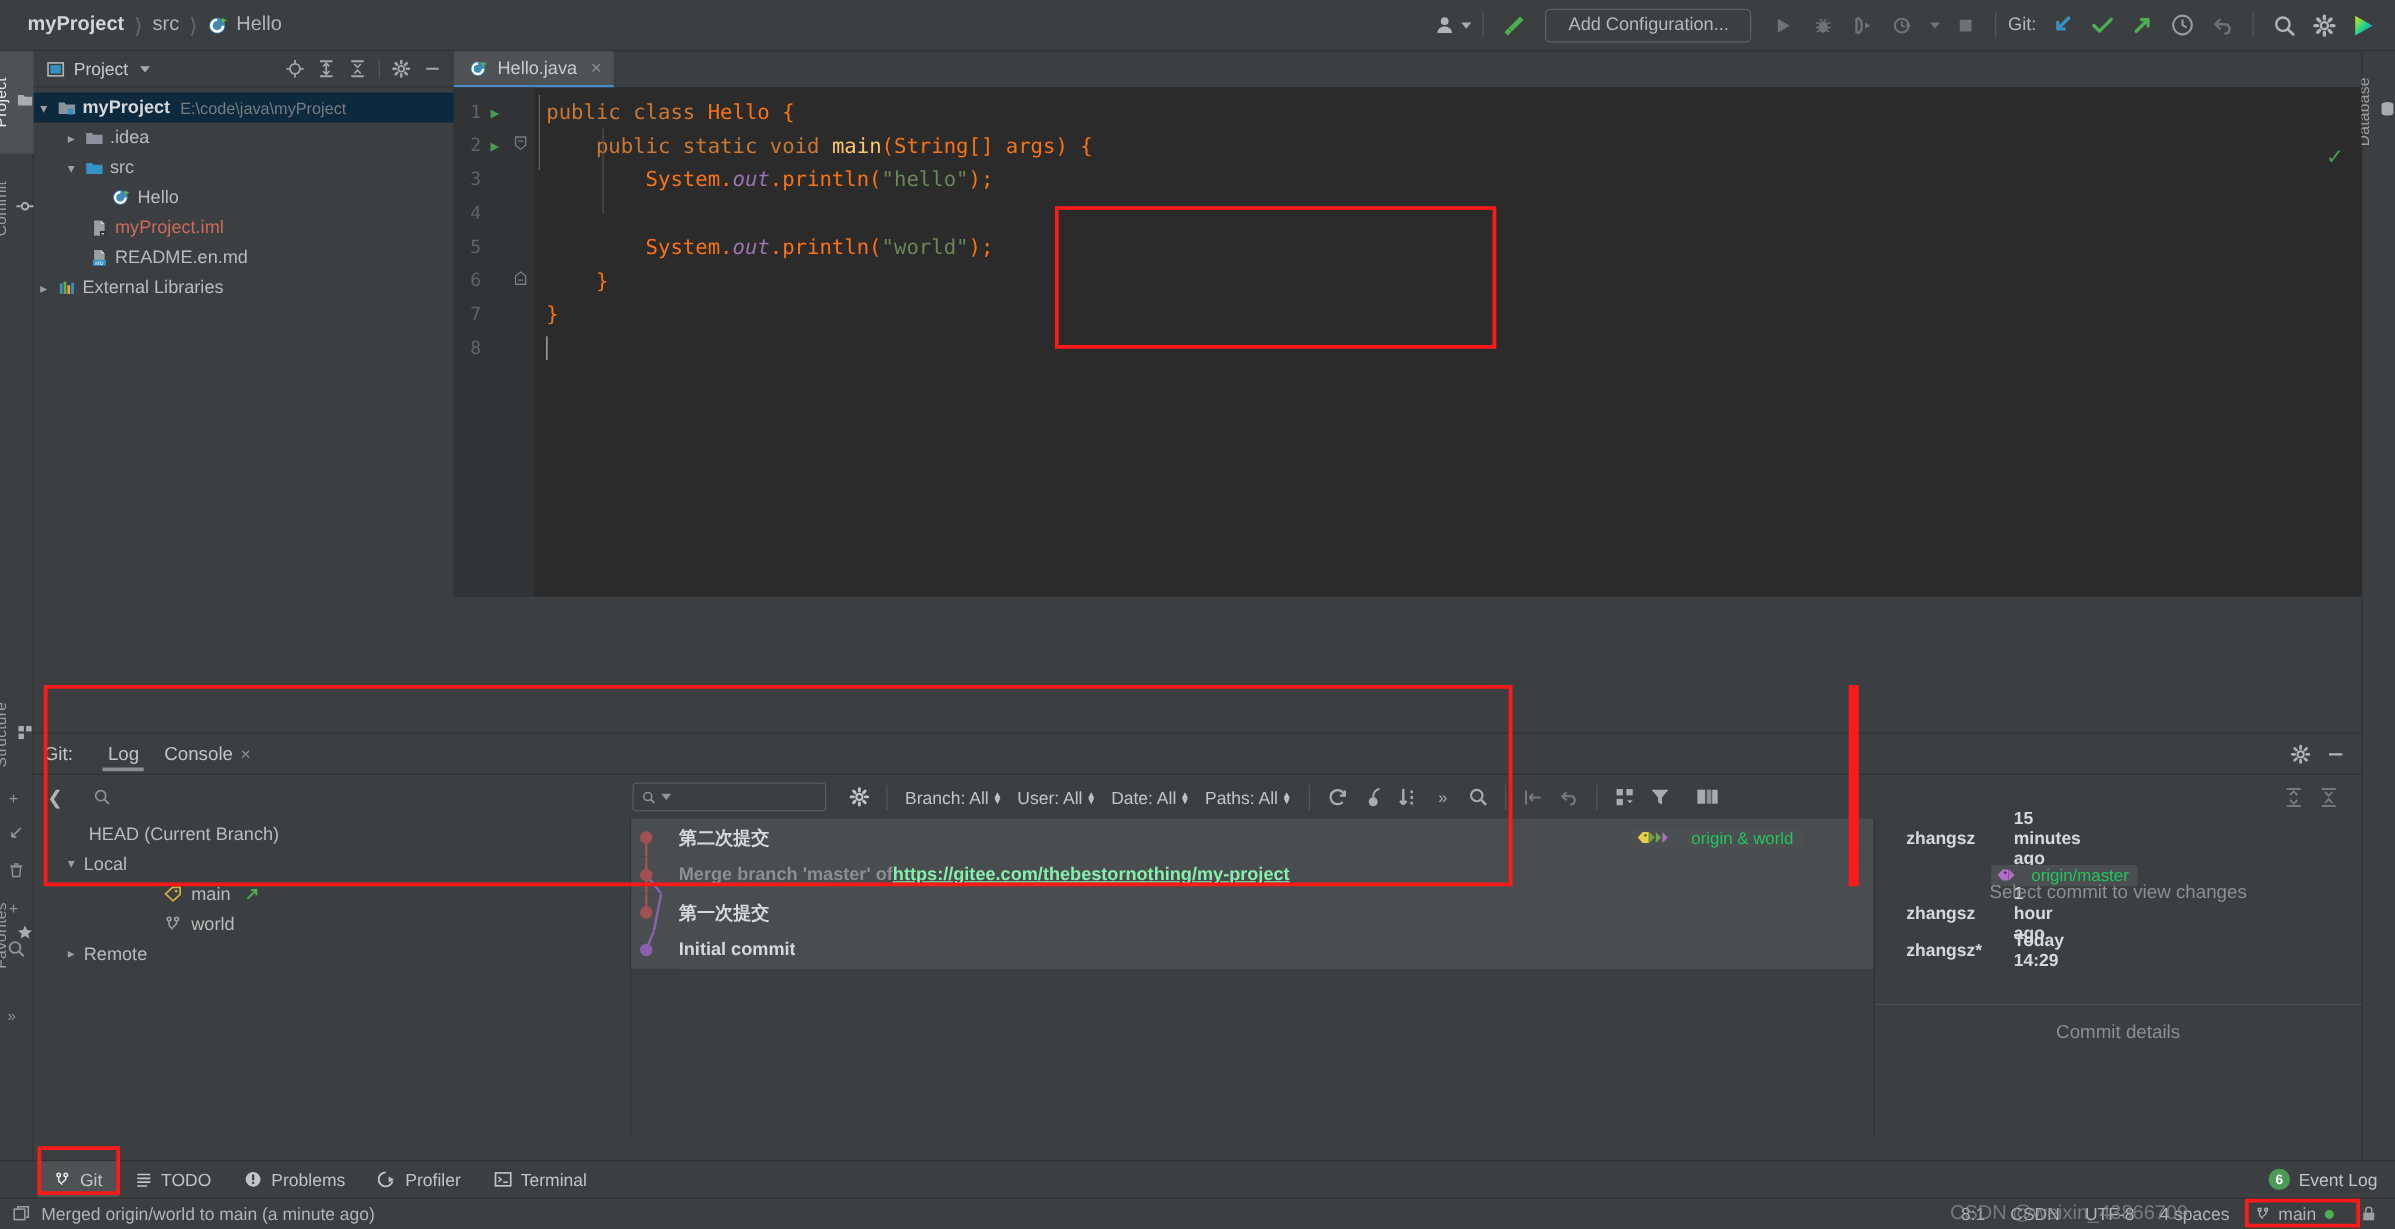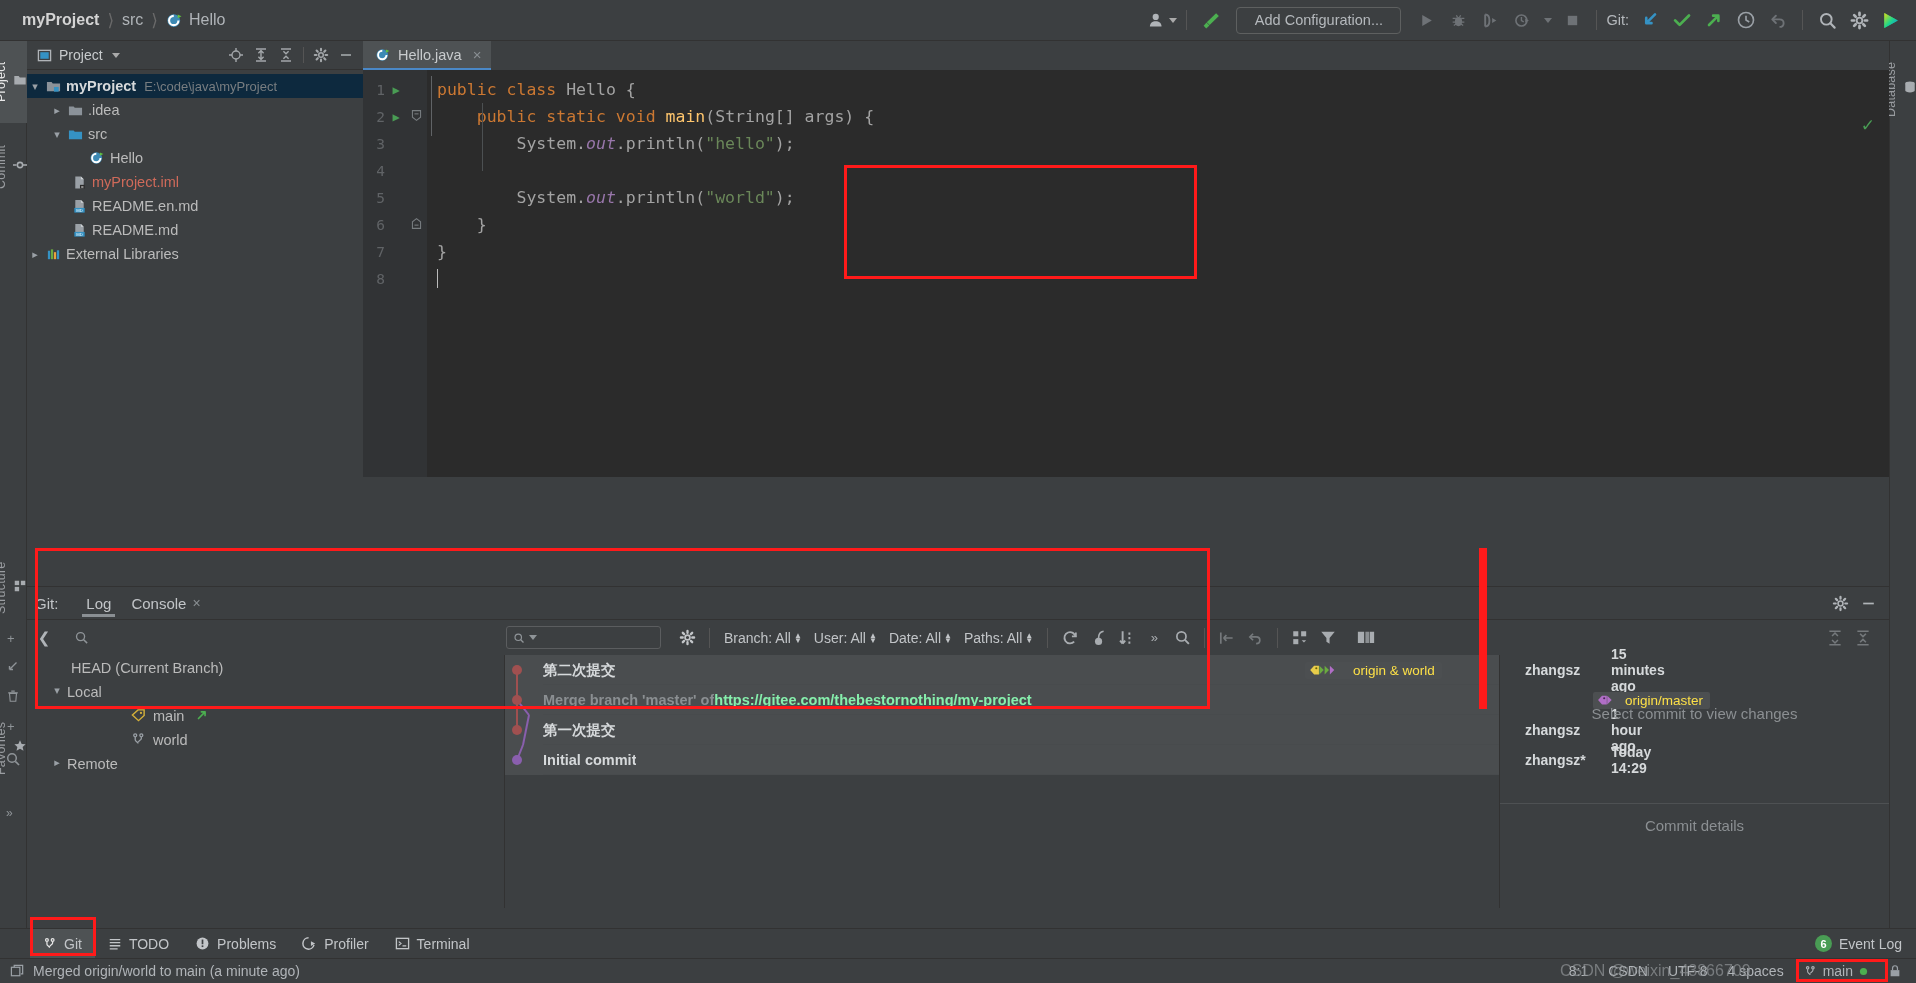--- a/index.html
+++ b/index.html
@@ -103,21 +103,21 @@
            font-family: "DejaVu Sans Mono", monospace; }
   .gnum { width: 22px; text-align: right; flex: 0 0 22px; }
   .grun { width: 22px; text-align: center; color: #499c54; font-size: 12px; flex: 0 0 22px; }
   .gfold { width: 18px; text-align: center; flex: 0 0 18px; }
   #codelines { flex: 1; padding-top: 6px; position: relative; }
   .cline {
     height: 27px; line-height: 27px; font-family: "DejaVu Sans Mono", monospace;
     font-size: 16.5px; white-space: pre; color: #a9b7c6; padding-left: 10px;
   }
   .kw { color: #cc7832; }
-  .cls { color: #a3a3a3; }
+  .cls { color: #f97316; }
   .meth { color: #ffc66d; }
   .str { color: #6a8759; }
   .fld { color: #9876aa; font-style: italic; }
   .cursor-bar { display:inline-block; width:1px; height:19px; background:#bbb; vertical-align:-4px; }
   #editor-check { position: absolute; right: 14px; top: 45px; color: #499c54; font-size: 17px; }
   #code-redbox {
     position: absolute; left: 481px; top: 124px; width: 353px; height: 114px;
     border: 3px solid #ff1a1a; pointer-events: none;
   }
 
@@ -167,21 +167,21 @@
   .bn .barrow { width: 20px; text-align: center; color: #9aa0a6; font-size: 11px; flex: 0 0 20px; }
   #commitlist { flex: 1; position: relative; }
   .commit-row { height: 30px; display: flex; align-items: center; position: relative; }
   .commit-row.hl { background: #4a4d4f; }
   .graph { width: 38px; flex: 0 0 38px; position: relative; height: 30px; }
   .cmsg { font-size: 14.5px; color: #d6d9db; font-weight: bold; white-space: nowrap; overflow: hidden; }
   .cmsg.muted { color: #8b8f92; font-weight: bold; }
   .clink { color: #86efac; text-decoration: underline; font-weight: bold; }
   .tagchip {
     display: inline-flex; align-items: center; gap: 4px; background: #4c4f51;
-    padding: 1px 7px 1px 4px; border-radius: 2px; font-size: 13.5px; color: #fde047;
+    padding: 1px 7px 1px 4px; border-radius: 2px; font-size: 13.5px; color: #22c55e;
     position: absolute;
   }
   .cauthor { position: absolute; font-size: 14px; color: #d6d9db; font-weight: bold; }
   .cdate { position: absolute; font-size: 14px; color: #d6d9db; font-weight: bold; }
   .rowline { position: absolute; left: 38px; right: 0; bottom: 0; height: 1px; background: #484b4d; }
 
   #detailspane { width: 390px; border-left: 1px solid #323232; position: relative; }
   .det-empty {
     position: absolute; left: 0; right: 0; text-align: center;
     font-size: 15px; color: #8b8f92;
@@ -543,31 +543,20 @@
           <svg width="15" height="15" viewBox="0 0 16 16">
               <path d="M3.5 1h6l3 3v6h-9z" fill="#9aa0a6"></path>
               <path d="M9.5 1v3h3z" fill="#cfd3d6"></path>
               <rect x="2.5" y="9.5" width="11" height="5" fill="#3592c4"></rect>
               <text x="8" y="13.6" font-size="4.4" fill="#fff" text-anchor="middle" font-family="sans-serif">MD</text>
             </svg>
         </span>
         <span class="tlabel">README.en.md</span>
       </div>
 
-      <div class="tn" style="padding-left:42px;">
-        <span class="ticon">
-          <svg width="15" height="15" viewBox="0 0 16 16">
-              <path d="M3.5 1h6l3 3v6h-9z" fill="#9aa0a6"></path>
-              <path d="M9.5 1v3h3z" fill="#cfd3d6"></path>
-              <rect x="2.5" y="9.5" width="11" height="5" fill="#3592c4"></rect>
-              <text x="8" y="13.6" font-size="4.4" fill="#fff" text-anchor="middle" font-family="sans-serif">MD</text>
-            </svg>
-        </span>
-        <span class="tlabel">README.md</span>
-      </div>
 
       <div class="tn">
         <span class="arrow">▸</span>
         <span class="ticon">
           <svg width="15" height="15" viewBox="0 0 16 16">
               <rect x="2" y="4" width="2.4" height="9" fill="#3592c4"></rect>
               <rect x="5.2" y="2.5" width="2.4" height="10.5" fill="#6aab3f"></rect>
               <rect x="8.4" y="5.5" width="2.4" height="7.5" fill="#e8a33d"></rect>
               <rect x="11.6" y="3.5" width="2.4" height="9.5" fill="#3592c4"></rect>
             </svg>

